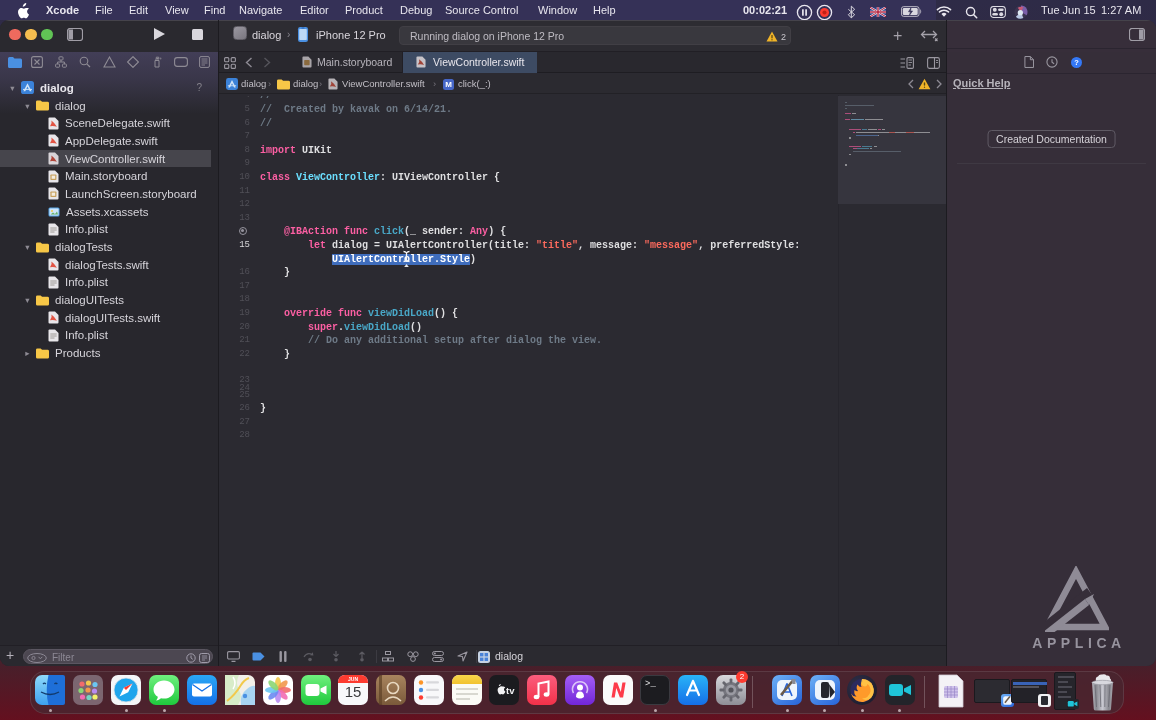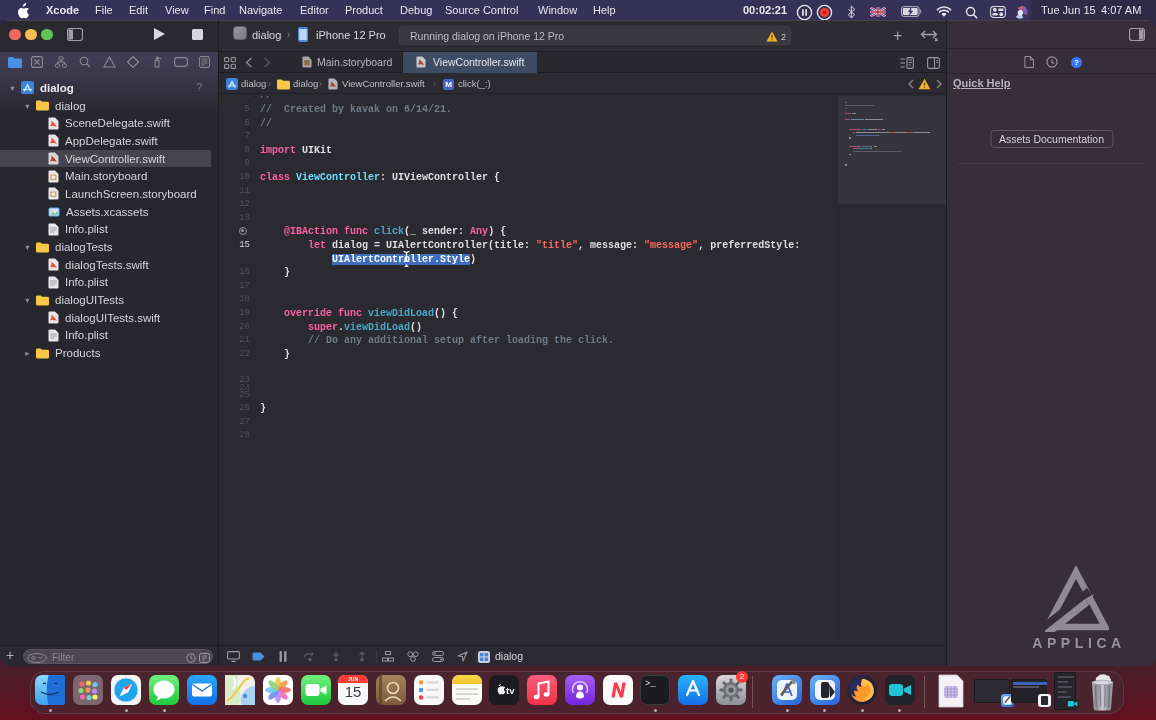--- a/index.html
+++ b/index.html
@@ -2,21 +2,21 @@
 <html><head>
 <meta charset="utf-8">
 <style>
   * { margin:0; padding:0; box-sizing:border-box; }
   html,body { width:1156px; height:720px; overflow:hidden; }
   body { font-family:"Liberation Sans", sans-serif; position:relative;
          background:linear-gradient(180deg,#2e2b47 0%,#3a2336 50%,#46202b 92%,#64101f 100%); }
   .abs { position:absolute; }
 
   
-  #menubar { position:absolute; left:0; top:0; width:1031px; height:20px; background:#353157;
+  #menubar { position:absolute; left:0; top:0; width:936px; height:20px; background:#353157;
              color:#e8e6ee; font-size:11px; }
   #menubar .mi { position:absolute; top:0; height:20px; line-height:20px; white-space:nowrap; }
   #menubar .mi svg { margin-top:2px; }
 
   
   #win { position:absolute; left:0; top:20px; width:1156px; height:646px; background:#2b2a31; border-radius:9px; overflow:hidden; }
   #sidebar { position:absolute; left:0; top:0; width:218px; height:646px; background:#28272d; }
   #centerpane { position:absolute; left:219px; top:0; width:727px; height:646px; }
   #inspector { position:absolute; left:947px; top:0; width:209px; height:646px; background:#362e39; }
 
@@ -163,21 +163,21 @@
   <span class="mi" style="left:1014px;top:3px;">
       <svg width="14" height="14" viewBox="0 0 15 15">
         <circle cx="7.5" cy="7.5" r="7" fill="#3a3450"></circle>
         <path d="M7.5.5 a7 7 0 0 1 6.1 10.4 L7.5 7.5z" fill="#7a5fa8"></path>
         <path d="M4 3 A7 7 0 0 1 10 2.2 L7.5 7.5z" fill="#c85a78"></path>
         <path d="M7.5 7.5 L2 12.7 A7 7 0 0 0 10 14z" fill="#b8c8e4"></path>
         <circle cx="6.8" cy="8.2" r="2.8" fill="#dce8f2"></circle>
       </svg>
     </span>
   <span class="mi" style="left:1041px;">Tue Jun 15</span>
-  <span class="mi" style="left:1101px;">4:07 AM</span>
+  <span class="mi" style="left:1101px;">1:27 AM</span>
 </div>
 
 <div id="win">
   <div id="sidebar">
     <div class="tbar" id="sb-tbar"></div>
     <div class="tl" style="left:9px; background:#ee6a5e;"></div>
     <div class="tl" style="left:25px; background:#f5bd4f;"></div>
     <div class="tl" style="left:41px; background:#61c455;"></div>
     <div class="abs" style="left:67px;top:8px;">
         <svg width="16" height="13" viewBox="0 0 16 13">
@@ -488,21 +488,21 @@
       <div class="cl" style="top:156.5px;">            <span class="sel">UIAlertController.Style</span>)</div>
       <div class="ln" style="top:170.1px;">16</div>
         <div class="cl" style="top:170.1px;">    }</div>
       <div class="ln" style="top:183.7px;">17</div>
       <div class="ln" style="top:197.3px;">18</div>
       <div class="ln" style="top:210.9px;">19</div>
         <div class="cl" style="top:210.9px;">    <span class="kw">override</span> <span class="kw">func</span> <span class="fn">viewDidLoad</span>() {</div>
       <div class="ln" style="top:224.5px;">20</div>
         <div class="cl" style="top:224.5px;">        <span class="kw">super</span>.<span class="fn">viewDidLoad</span>()</div>
       <div class="ln" style="top:238.1px;">21</div>
-        <div class="cl" style="top:238.1px;">        <span class="cm">// Do any additional setup after loading the click.</span></div>
+        <div class="cl" style="top:238.1px;">        <span class="cm">// Do any additional setup after dialog the view.</span></div>
       <div class="ln" style="top:251.7px;">22</div>
         <div class="cl" style="top:251.7px;">    }</div>
       <div class="ln" style="top:278px;">23</div>
       <div class="ln" style="top:286px;">24</div>
       <div class="ln" style="top:292.5px;">25</div>
       <div class="ln" style="top:306.1px;">26</div>
         <div class="cl" style="top:306.1px;">}</div>
       <div class="ln" style="top:319.7px;">27</div>
       <div class="ln" style="top:333.3px;">28</div>
       <div class="abs" style="left:183px;top:154px;">
@@ -648,21 +648,21 @@
           <path d="M6.5 3.5 V6.8 L8.8 8.3" stroke="#9a97a0" stroke-width="1.2" fill="none"></path>
         </svg>
       </div>
     <div class="abs" style="left:124px;top:37px;">
         <svg width="11" height="11" viewBox="0 0 14 14">
           <circle cx="7" cy="7" r="7" fill="#3478f6"></circle>
           <text x="7" y="10.4" font-size="9.5" font-family="Liberation Sans" font-weight="bold" fill="#fff" text-anchor="middle">?</text>
         </svg>
       </div>
     <div id="qh-title">Quick Help</div>
-    <div id="searchdoc">Assets Documentation</div>
+    <div id="searchdoc">Created Documentation</div>
     <div id="qh-sep"></div>
     <div class="abs" style="left:98px;top:546px;">
       <svg width="64" height="66" viewBox="0 0 64 66">
         <path d="M31 6 L60 61 H2 Z" fill="none" stroke="#8f8b96" stroke-width="6.5" stroke-linejoin="miter"></path>
         <path d="M-6 60 L42 22 L48 30 L0 68 Z" fill="#362e39"></path>
         <path d="M-2 66 L40 33 L44 39 L2 72 Z" fill="#8f8b96"></path>
         <path d="M40 33 L49 28 L44 39 Z" fill="#8f8b96"></path>
       </svg>
     </div>
     <div class="abs" style="left:82px;top:615px;width:100px;text-align:center;color:#97939e;font-size:14px;font-weight:bold;letter-spacing:4.6px;font-family:'Liberation Sans',sans-serif;">APPLICA</div>

